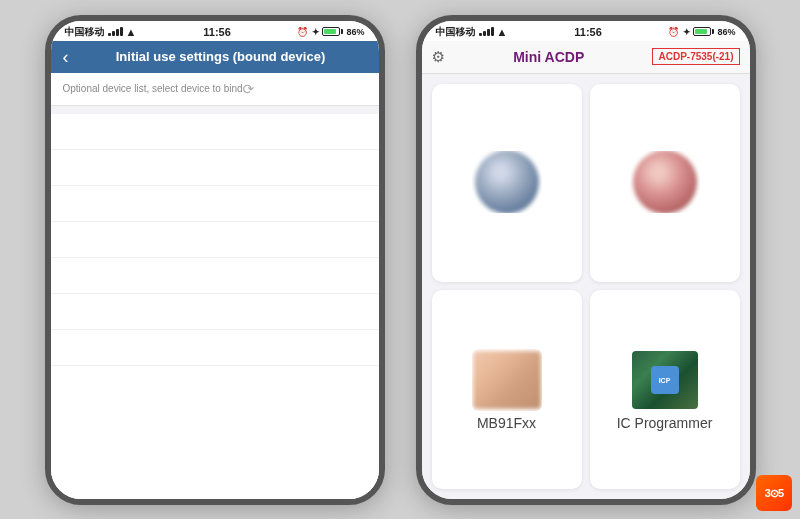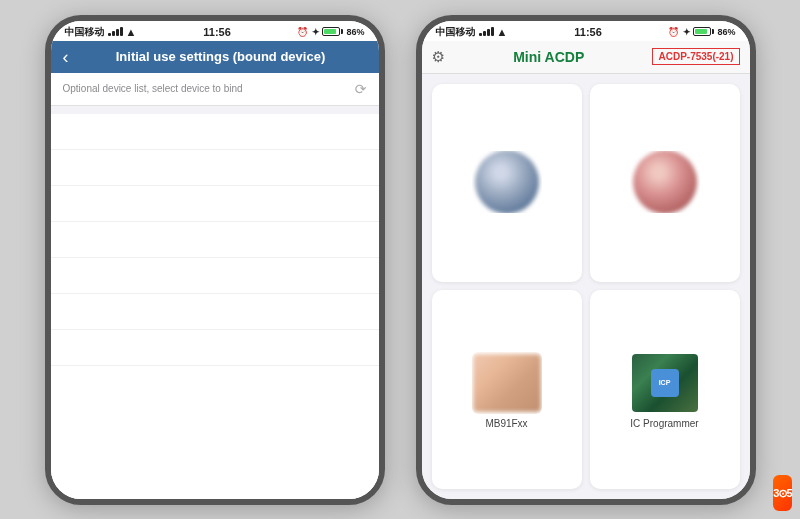--- a/index.html
+++ b/index.html
@@ -145,21 +145,20 @@
       font-weight: 500;
       margin-top: 2px;
     }
 
     .optional-row {
       background: #fff;
       padding: 8px 12px;
       border-bottom: 0.5px solid #e0e0e0;
       display: flex;
       align-items: center;
-      justify-content: space-between;
     }
     .optional-text {
       font-size: 10px;
       color: #8a8a8e;
     }
     .spinner-icon {
       font-size: 14px;
       color: #aaa;
     }
 
@@ -195,21 +194,21 @@
       flex-shrink: 0;
     }
     .nav-settings-icon {
       font-size: 15px;
       color: #666;
       cursor: pointer;
     }
     .mini-acdp-title {
       font-size: 14px;
       font-weight: 600;
-      color: #15803d;
+      color: #701a75;
     }
     .device-badge {
       border: 1.5px solid #e03333;
       border-radius: 0;
       padding: 2px 5px;
       color: #e03333;
       font-size: 10px;
       font-weight: 600;
     }
 
@@ -242,21 +241,21 @@
       height: 62px;
       border-radius: 6px;
       object-fit: cover;
       display: flex;
       align-items: center;
       justify-content: center;
       overflow: hidden;
       position: relative;
     }
     .module-label {
-      font-size: 10px;
+      font-size: 14px;
       color: #444;
       margin-top: 4px;
       text-align: right;
       font-weight: 500;
     }
 
     .ic-programmer-img {
       width: 66px;
       height: 58px;
       background: linear-gradient(135deg, #2a6040 0%, #3a8050 30%, #1a5030 60%, #4a7040 100%);
@@ -281,21 +280,21 @@
       font-size: 7px;
       color: #fff;
       font-weight: bold;
     }
 
     
     .watermark {
       position: absolute;
       bottom: 8px;
       right: 8px;
-      width: 19px;
+      width: 36px;
       height: 36px;
       background: linear-gradient(135deg, #ff6600, #ff3300);
       border-radius: 6px;
       display: flex;
       align-items: center;
       justify-content: center;
       font-size: 11px;
       font-weight: 900;
       color: #fff;
       z-index: 10;

